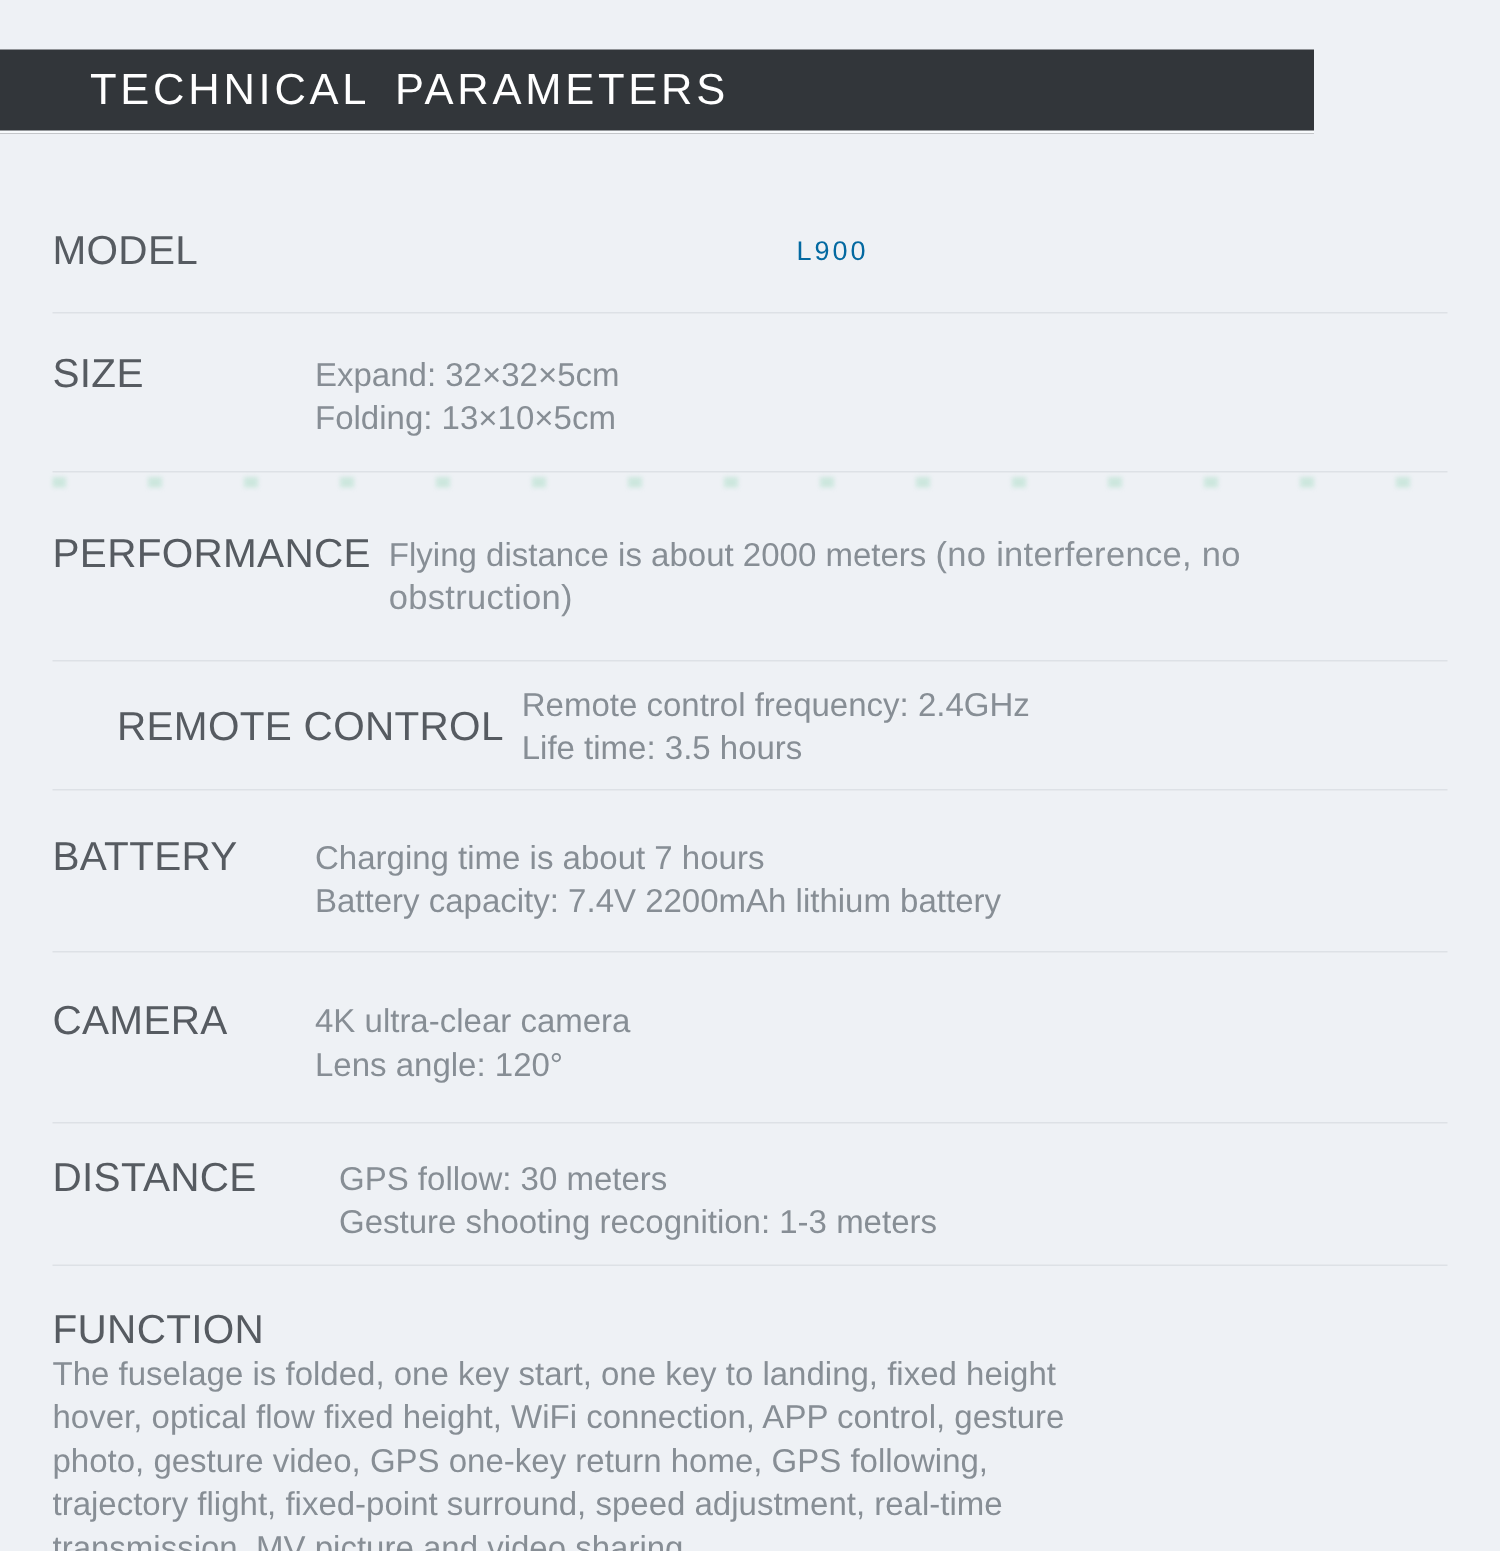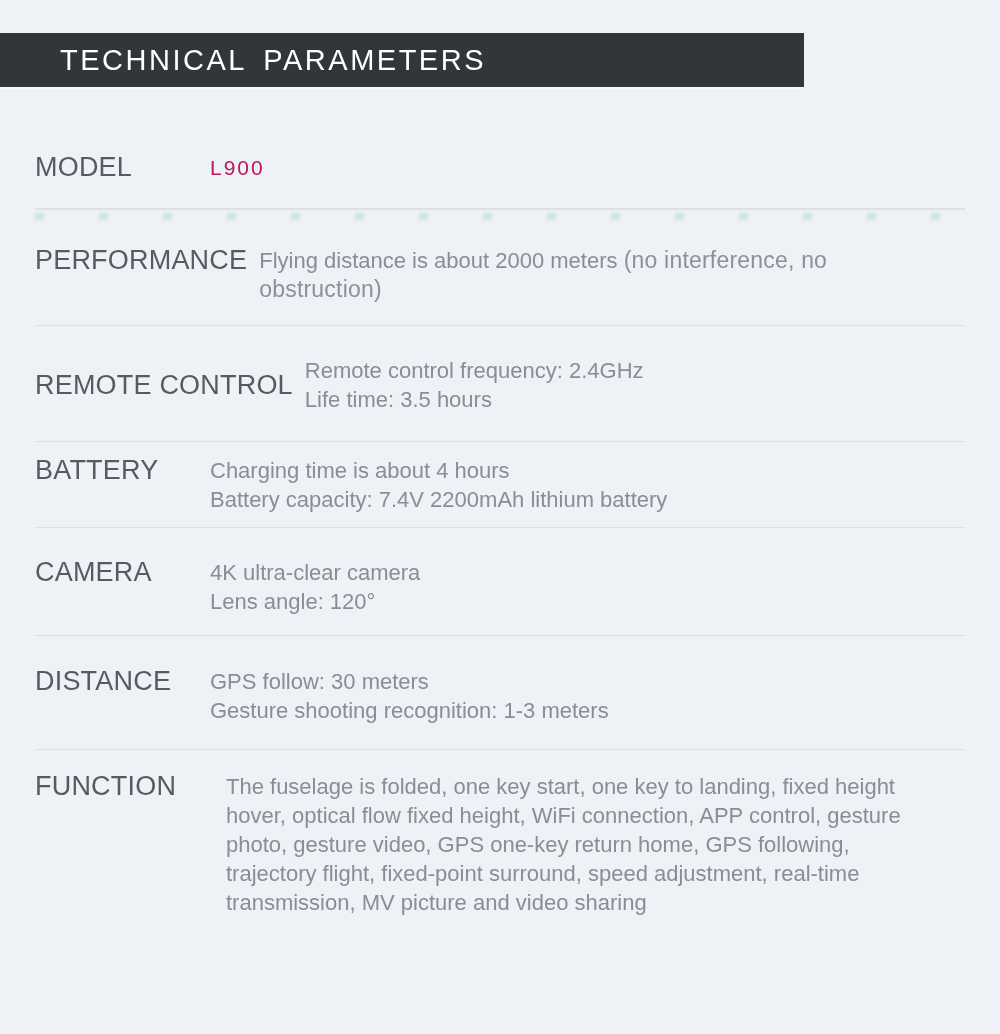--- a/index.html
+++ b/index.html
@@ -6,21 +6,21 @@
   html,body { width:1000px; }
   body {
     min-height:1034px;
     background:#eef1f5;
     font-family:"Liberation Sans", sans-serif;
     -webkit-font-smoothing:antialiased;
   }
   .topbar {
     margin-top:33px;
     height:56px;
-    width:804px;
+    width:876px;
     background:#32363a;
     display:flex;
     align-items:center;
     padding-left:60px;
     border-bottom:2px solid #f7fafc;
   }
   .page-title {
     color:#ffffff;
     font-size:29px;
     font-weight:normal;
@@ -42,39 +42,40 @@
     letter-spacing:0.2px;
     white-space:nowrap;
   }
   .value { flex:1 1 auto; max-width:690px; }
   .vline {
     font-size:22px;
     color:#878e95;
     line-height:29px;
   }
   .vline.muted {
-    color:#be185d;
-    font-size:21px;
+    color:#0369a1;
+    font-size:18px;
     letter-spacing:2px;
+    text-align:center;
   }
   .note { font-size:23px; color:#8a9198; letter-spacing:0.2px; }
   .divider { border-top:1px solid #dde1e6; height:0; }
   .dots {
     height:7px;
     margin:3px 0 0 0;
     background:repeating-linear-gradient(90deg,
       rgba(177,223,203,0.55) 0 9px,
       rgba(177,223,203,0) 9px 64px);
     filter:blur(1.5px);
   }
   
   section.row:nth-of-type(1){ padding:64px 0 26px; }
   section.row:nth-of-type(2){ padding:26px 0 21px; }
   section.row:nth-of-type(3){ padding:30px 0 27px; }
-  section.row:nth-of-type(4){ padding:14px 0 13px; }
+  section.row:nth-of-type(4){ padding:14px 0 13px;margin-left:43px; }
   section.row:nth-of-type(5){ padding:30px 0 19px; }
   section.row:nth-of-type(6){ padding:31px 0 24px; }
   section.row:nth-of-type(7){ padding:22px 0 14px;gap:16px; }
   section.row:nth-of-type(8){ padding:28px 0 15px;flex-direction:column; }
 </style>
 </head>
 <body>
 
 <header class="topbar">
   <h1 class="page-title">TECHNICAL PARAMETERS</h1>
@@ -83,20 +84,27 @@
 <main class="spec">
 
   <section class="row">
     <h2 class="label">MODEL</h2>
     <div class="value">
       <p class="vline muted">L900</p>
     </div>
   </section>
   <div class="divider"></div>
 
+  <section class="row">
+    <h2 class="label">SIZE</h2>
+    <div class="value">
+      <p class="vline">Expand: 32×32×5cm</p>
+      <p class="vline">Folding: 13×10×5cm</p>
+    </div>
+  </section>
   <div class="divider"></div>
   <div class="dots"></div>
 
   <section class="row">
     <h2 class="label">PERFORMANCE</h2>
     <div class="value">
       <p class="vline"><span>Flying distance is about 2000 meters</span> <span class="note">(no interference, no obstruction)</span></p>
     </div>
   </section>
   <div class="divider"></div>
@@ -106,21 +114,21 @@
     <div class="value">
       <p class="vline">Remote control frequency: 2.4GHz</p>
       <p class="vline">Life time: 3.5 hours</p>
     </div>
   </section>
   <div class="divider"></div>
 
   <section class="row">
     <h2 class="label">BATTERY</h2>
     <div class="value">
-      <p class="vline">Charging time is about 4 hours</p>
+      <p class="vline">Charging time is about 7 hours</p>
       <p class="vline">Battery capacity: 7.4V 2200mAh lithium battery</p>
     </div>
   </section>
   <div class="divider"></div>
 
   <section class="row">
     <h2 class="label">CAMERA</h2>
     <div class="value">
       <p class="vline">4K ultra-clear camera</p>
       <p class="vline">Lens angle: 120°</p>

